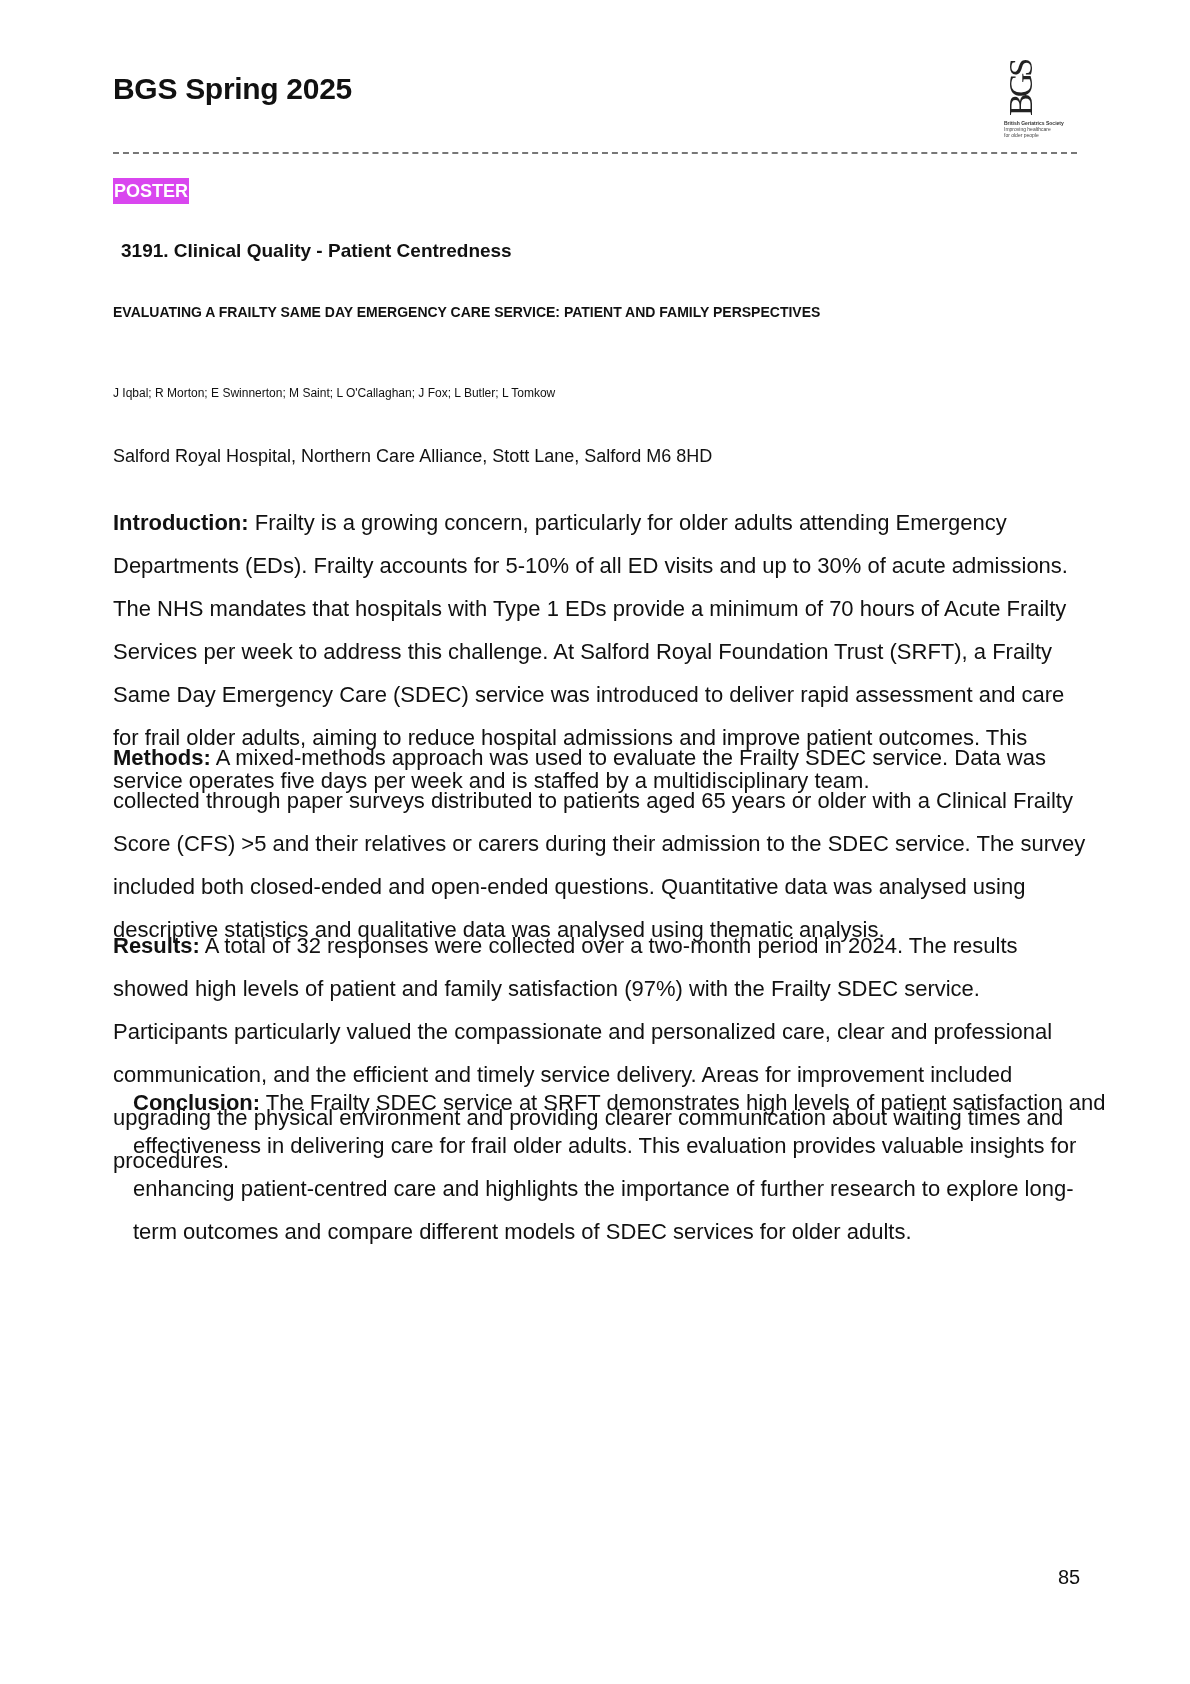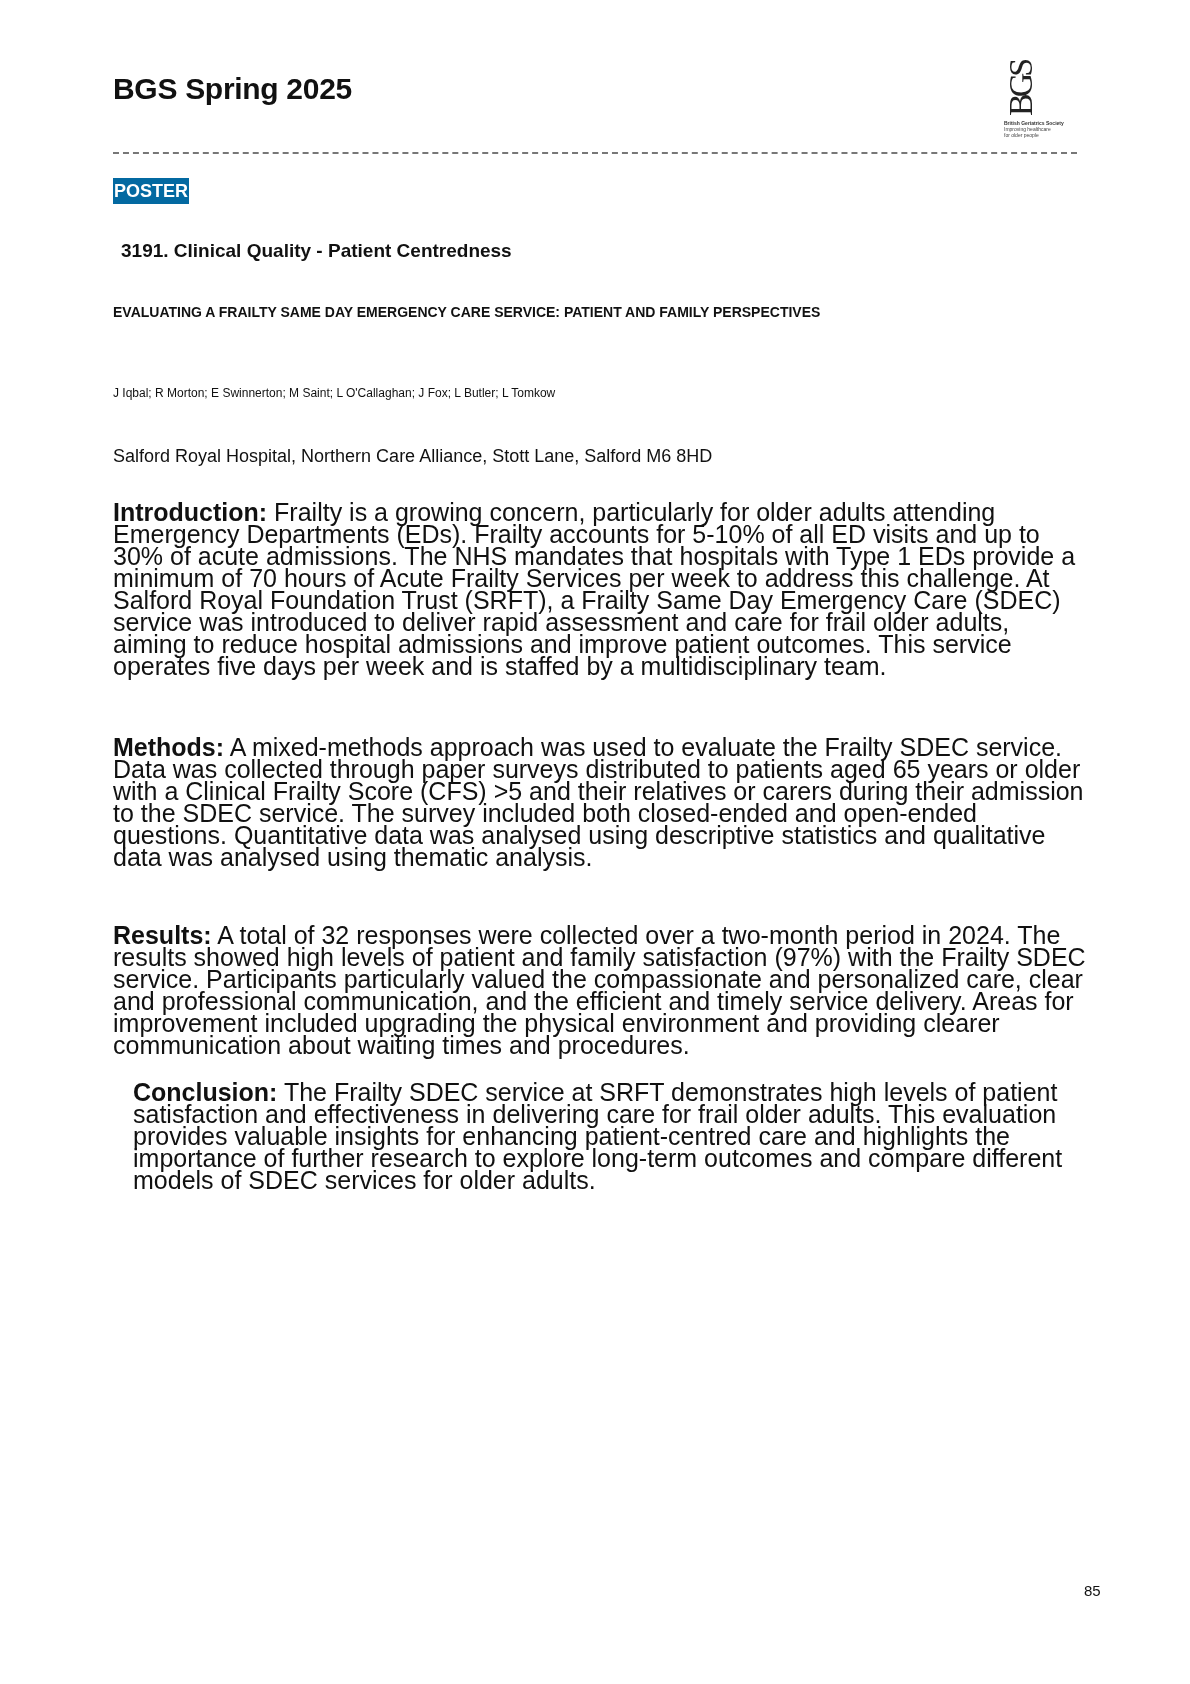--- a/index.html
+++ b/index.html
@@ -25,50 +25,50 @@
       position: absolute; left: 0; top: 68px; width: 90px;
       font-size: 5px; line-height: 6px; color: #444;
     }
     .logo-text .org { font-weight: bold; color: #333; }
     .rule {
       position: absolute; left: 113px; top: 152px; width: 964px; height: 0;
       border-top: 2px dashed #777;
     }
     .badge {
       position: absolute; left: 113px; top: 178px;
-      background: #0369a1; color: #fff; font-weight: bold;
+      background: #d946ef; color: #fff; font-weight: bold;
       font-size: 18px; padding: 2px 1px; line-height: 22px;
     }
     .category {
       position: absolute; left: 113px; top: 240px;
       font-size: 19px; font-weight: bold; margin-left: 8px;
     }
     .title {
       position: absolute; left: 113px; top: 298px; width: 900px;
       font-size: 14px; font-weight: bold; line-height: 29px;
     }
     .authors {
       position: absolute; left: 113px; top: 386px;
       font-size: 12px;
     }
     .affil {
       position: absolute; left: 113px; top: 446px;
       font-size: 18px; 
     }
     .section {
       position: absolute; left: 113px; width: 975px;
-      font-size: 25px; line-height: 22px; margin: 0;
+      font-size: 22px; line-height: 43px; margin: 0;
     }
     .section .label { font-weight: bold; }
     #sec-intro { top: 501px; }
     #sec-methods { top: 736px; }
     #sec-results { top: 924px; }
     #sec-conclusion { top: 1081px; margin-left: 20px; }
     .page-num {
-      position: absolute; left: 1084px; top: 1566px; font-size: 15px; margin-top: 16px;
+      position: absolute; left: 1058px; top: 1566px; font-size: 20px;
     }
   </style>
 </head>
 <body>
 
 <div class="header-title">BGS Spring 2025</div>
 
 <div class="logo">
   <div class="logo-mark">BGS</div>
   <div class="logo-text">

